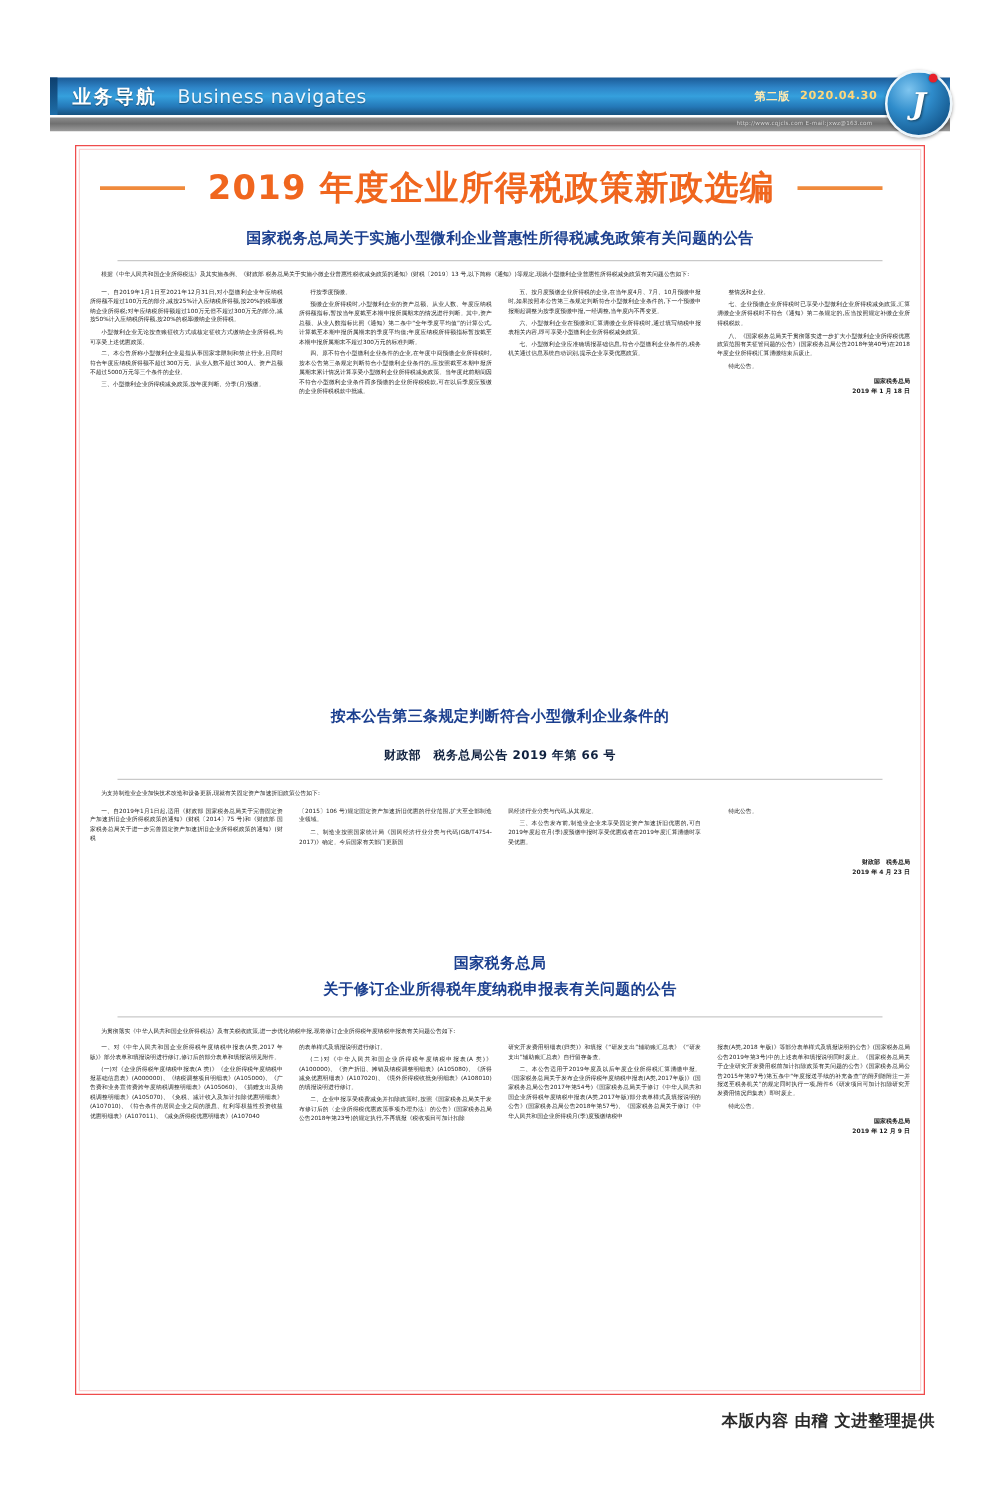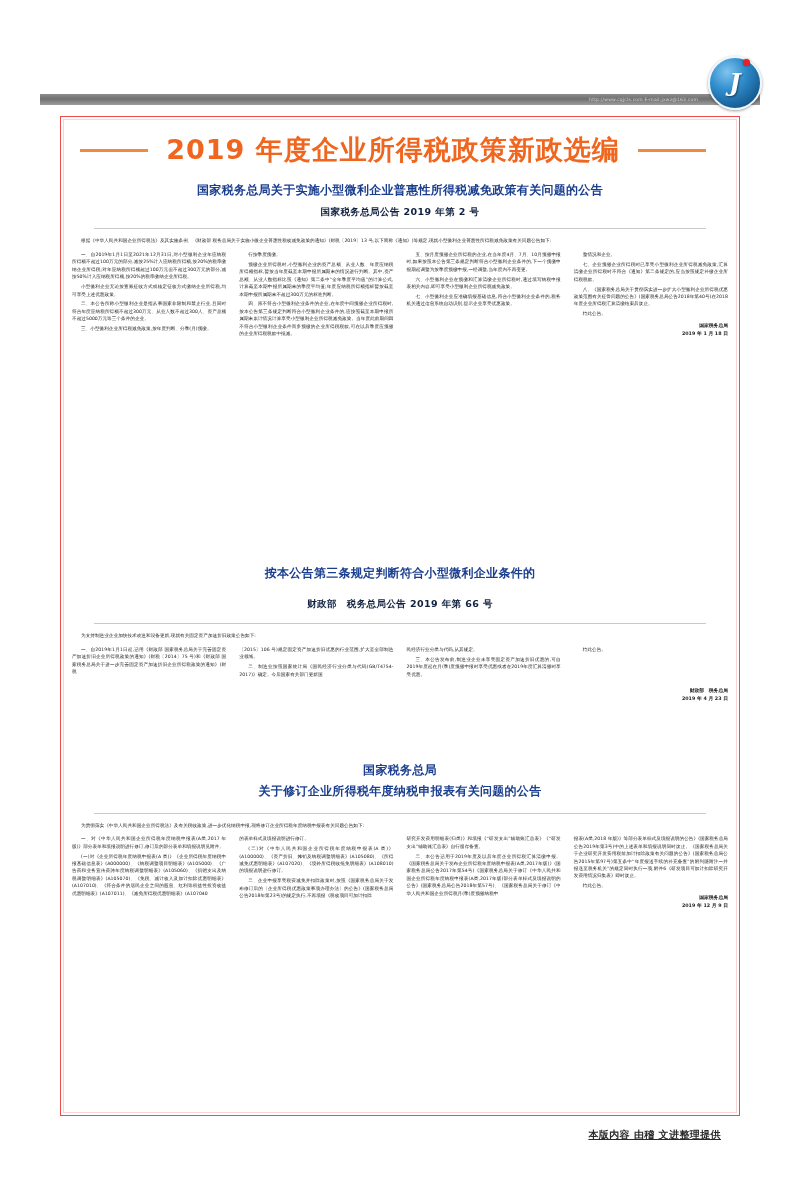--- a/index.html
+++ b/index.html
@@ -108,28 +108,36 @@
   }
   .p.ind{text-indent:9px;}
   .p.lead{text-indent:9px;}
   .sig{font-size:4.8px;line-height:1.7;text-align:right;color:#1a1a1a;margin-top:4px;font-weight:bold;}
 
   
   .sec{position:absolute;}
 
   
   .footer{
-    position:absolute;right:79px;top:1128px;
-    font-size:10px;color:#2a2a2a;letter-spacing:.4px;font-weight:bold;text-decoration:underline;
+    position:absolute;right:52px;top:1128px;
+    font-size:13px;color:#2a2a2a;letter-spacing:.4px;font-weight:bold;
   }
 </style>
 </head>
 <body>
 
 <div class="banner-wrap">
+  <div class="banner">
+    <span class="banner-cn">业务导航</span>
+    <span class="banner-en">Business navigates</span>
+    <span class="banner-right">
+      <span class="banner-edition">第二版</span>
+      <span class="banner-date">2020.04.30</span>
+    </span>
+  </div>
   <div class="banner-sub">
     <span class="banner-url">http://www.cqjcls.com  E-mail:jxwz@163.com</span>
   </div>
   <div class="logo-badge">
     <span class="glyph">J</span>
     <span class="logo-dot"></span>
   </div>
 </div>
 
 <div class="frame">
@@ -138,21 +146,20 @@
 
 <div class="main-title-row">
   <span class="rule left"></span>
   <span class="main-title">2019 年度企业所得税政策新政选编</span>
   <span class="rule right"></span>
 </div>
 
 <div class="sec" style="left:72px;top:182px;width:656px;">
   <div class="art-head">
     <div class="art-title">国家税务总局关于实施小型微利企业普惠性所得税减免政策有关问题的公告</div>
-    <div class="art-sub">国家税务总局公告 2019 年第 2 号</div>
   </div>
   <div class="art-rule"></div>
   <div style="margin-top:8px;">
     <p class="p lead">根据《中华人民共和国企业所得税法》及其实施条例、《财政部 税务总局关于实施小微企业普惠性税收减免政策的通知》(财税〔2019〕13 号,以下简称《通知》)等规定,现就小型微利企业普惠性所得税减免政策有关问题公告如下:</p>
   </div>
   <div class="cols" style="margin-top:6px;">
     <div class="col">
       <p class="p ind">一、自2019年1月1日至2021年12月31日,对小型微利企业年应纳税所得额不超过100万元的部分,减按25%计入应纳税所得额,按20%的税率缴纳企业所得税;对年应纳税所得额超过100万元但不超过300万元的部分,减按50%计入应纳税所得额,按20%的税率缴纳企业所得税。</p>
       <p class="p ind">小型微利企业无论按查账征收方式或核定征收方式缴纳企业所得税,均可享受上述优惠政策。</p>
       <p class="p ind">二、本公告所称小型微利企业是指从事国家非限制和禁止行业,且同时符合年度应纳税所得额不超过300万元、从业人数不超过300人、资产总额不超过5000万元等三个条件的企业。</p>

